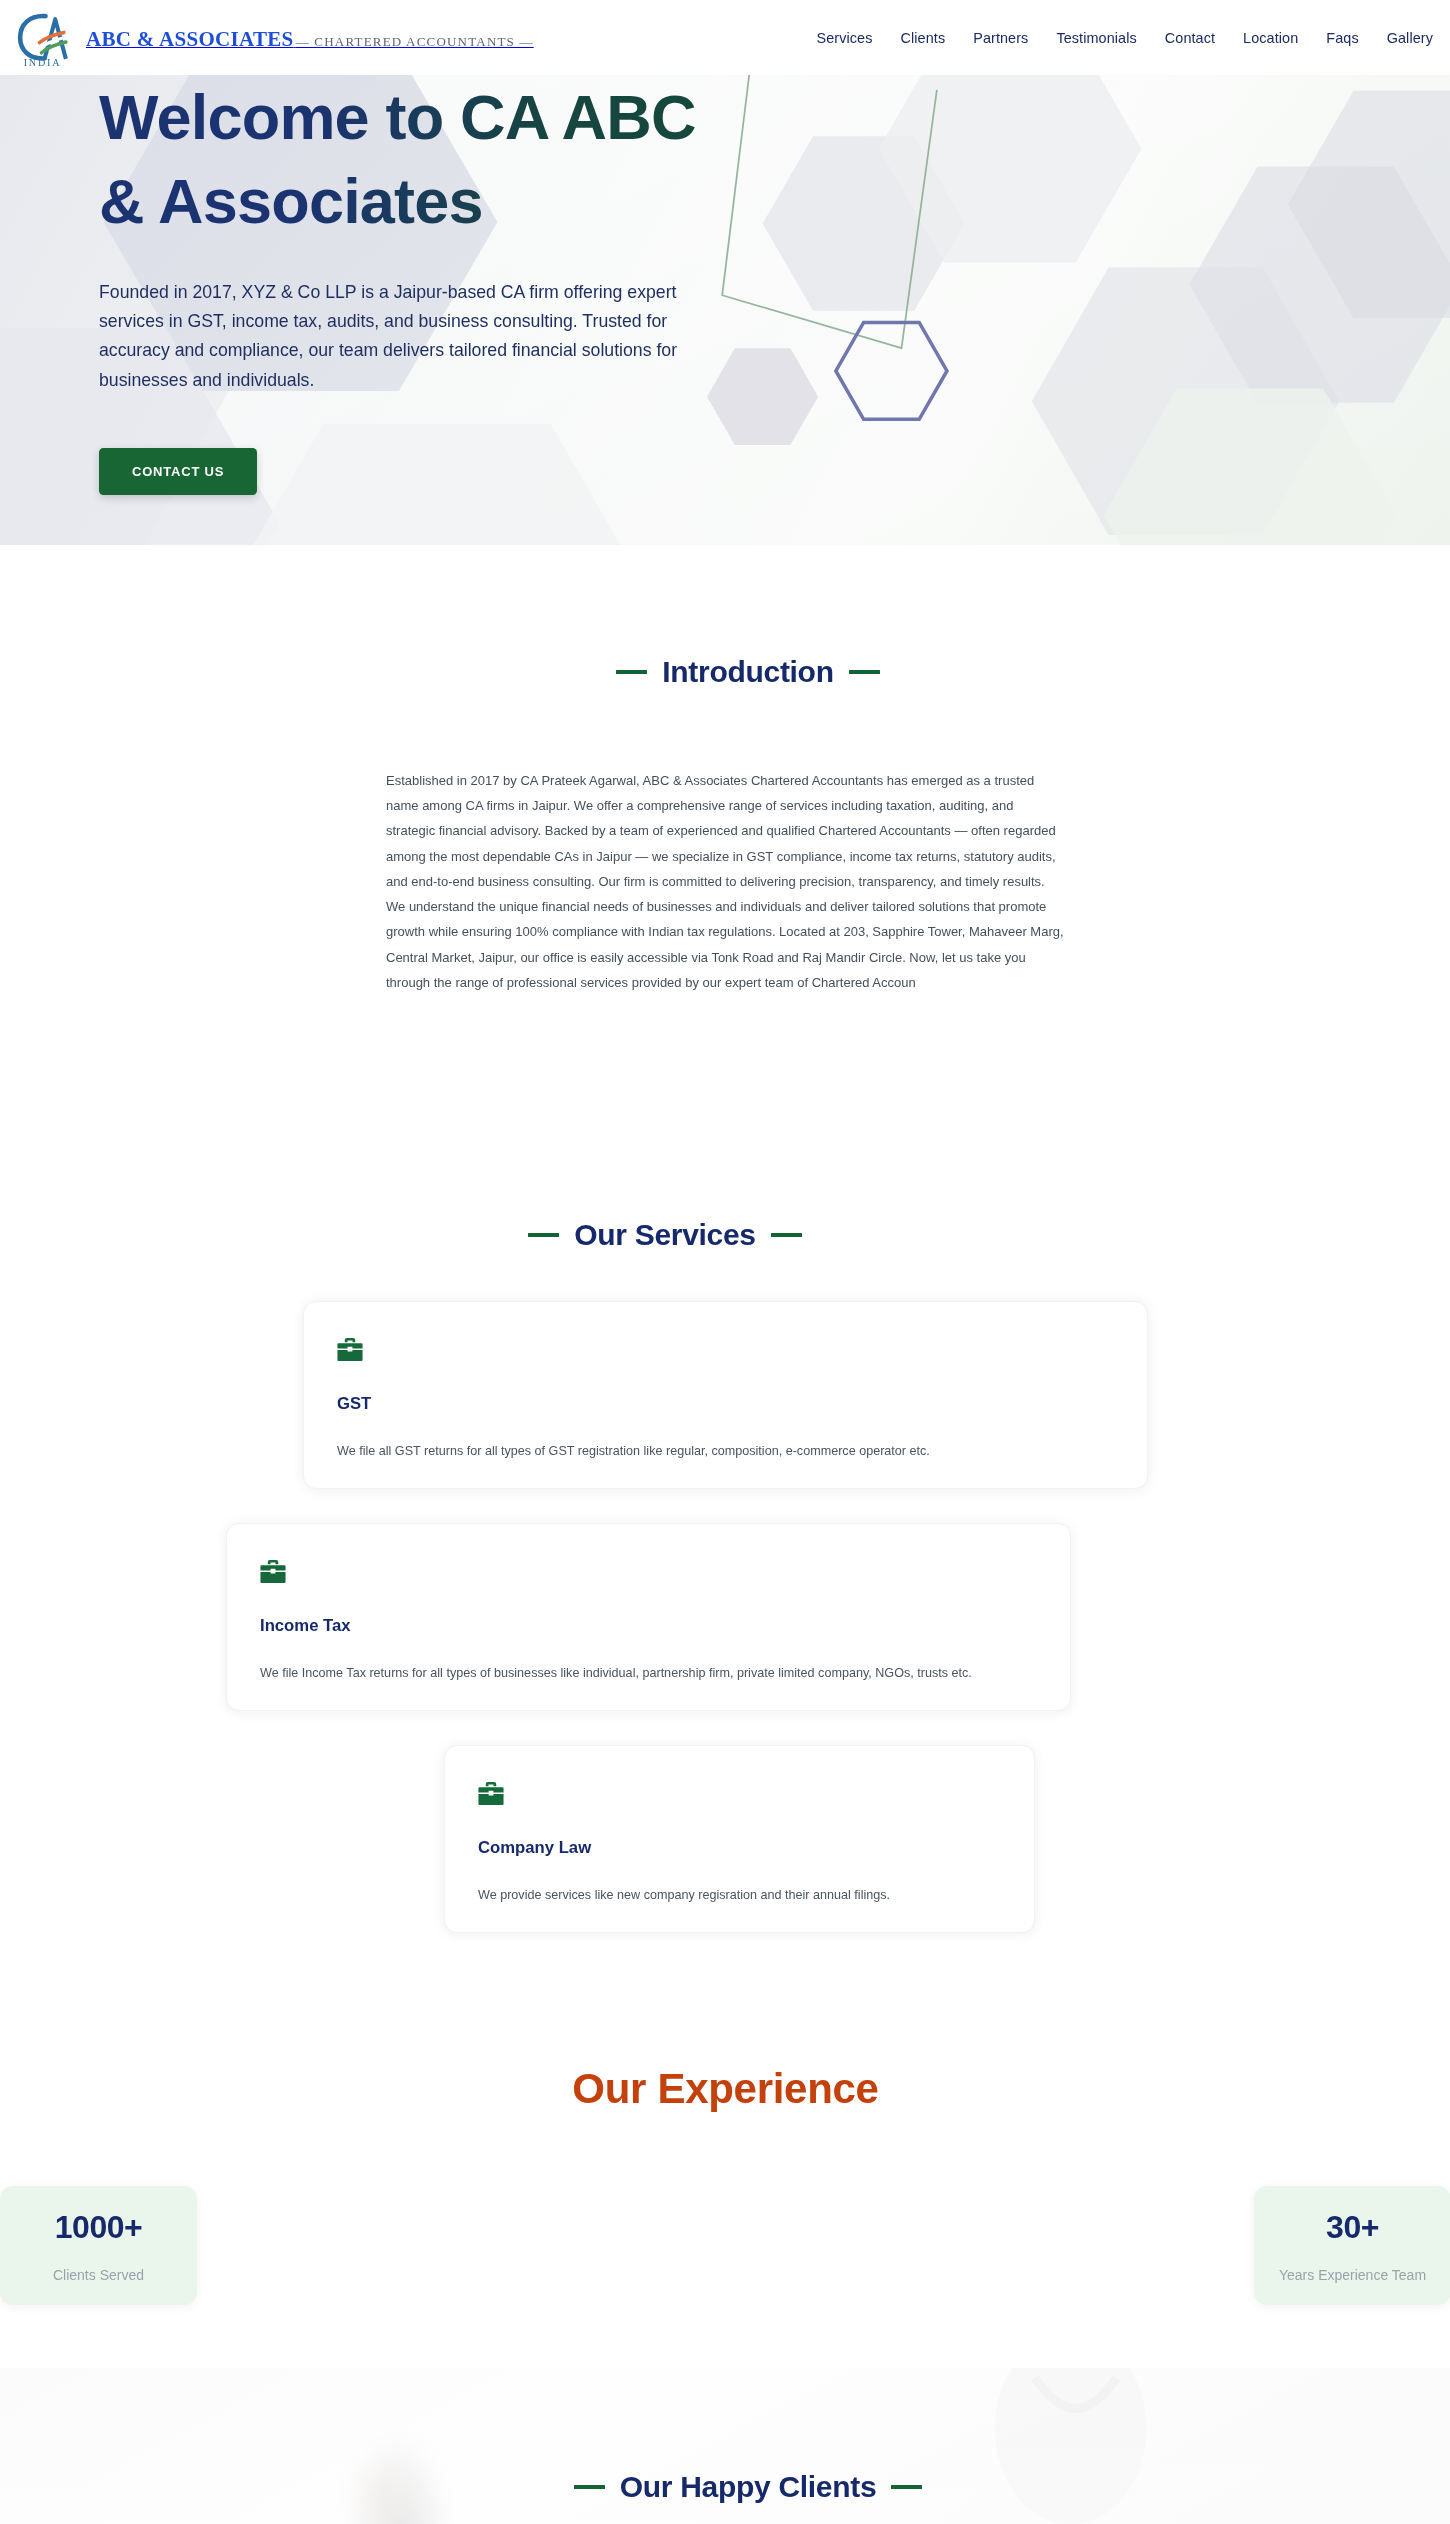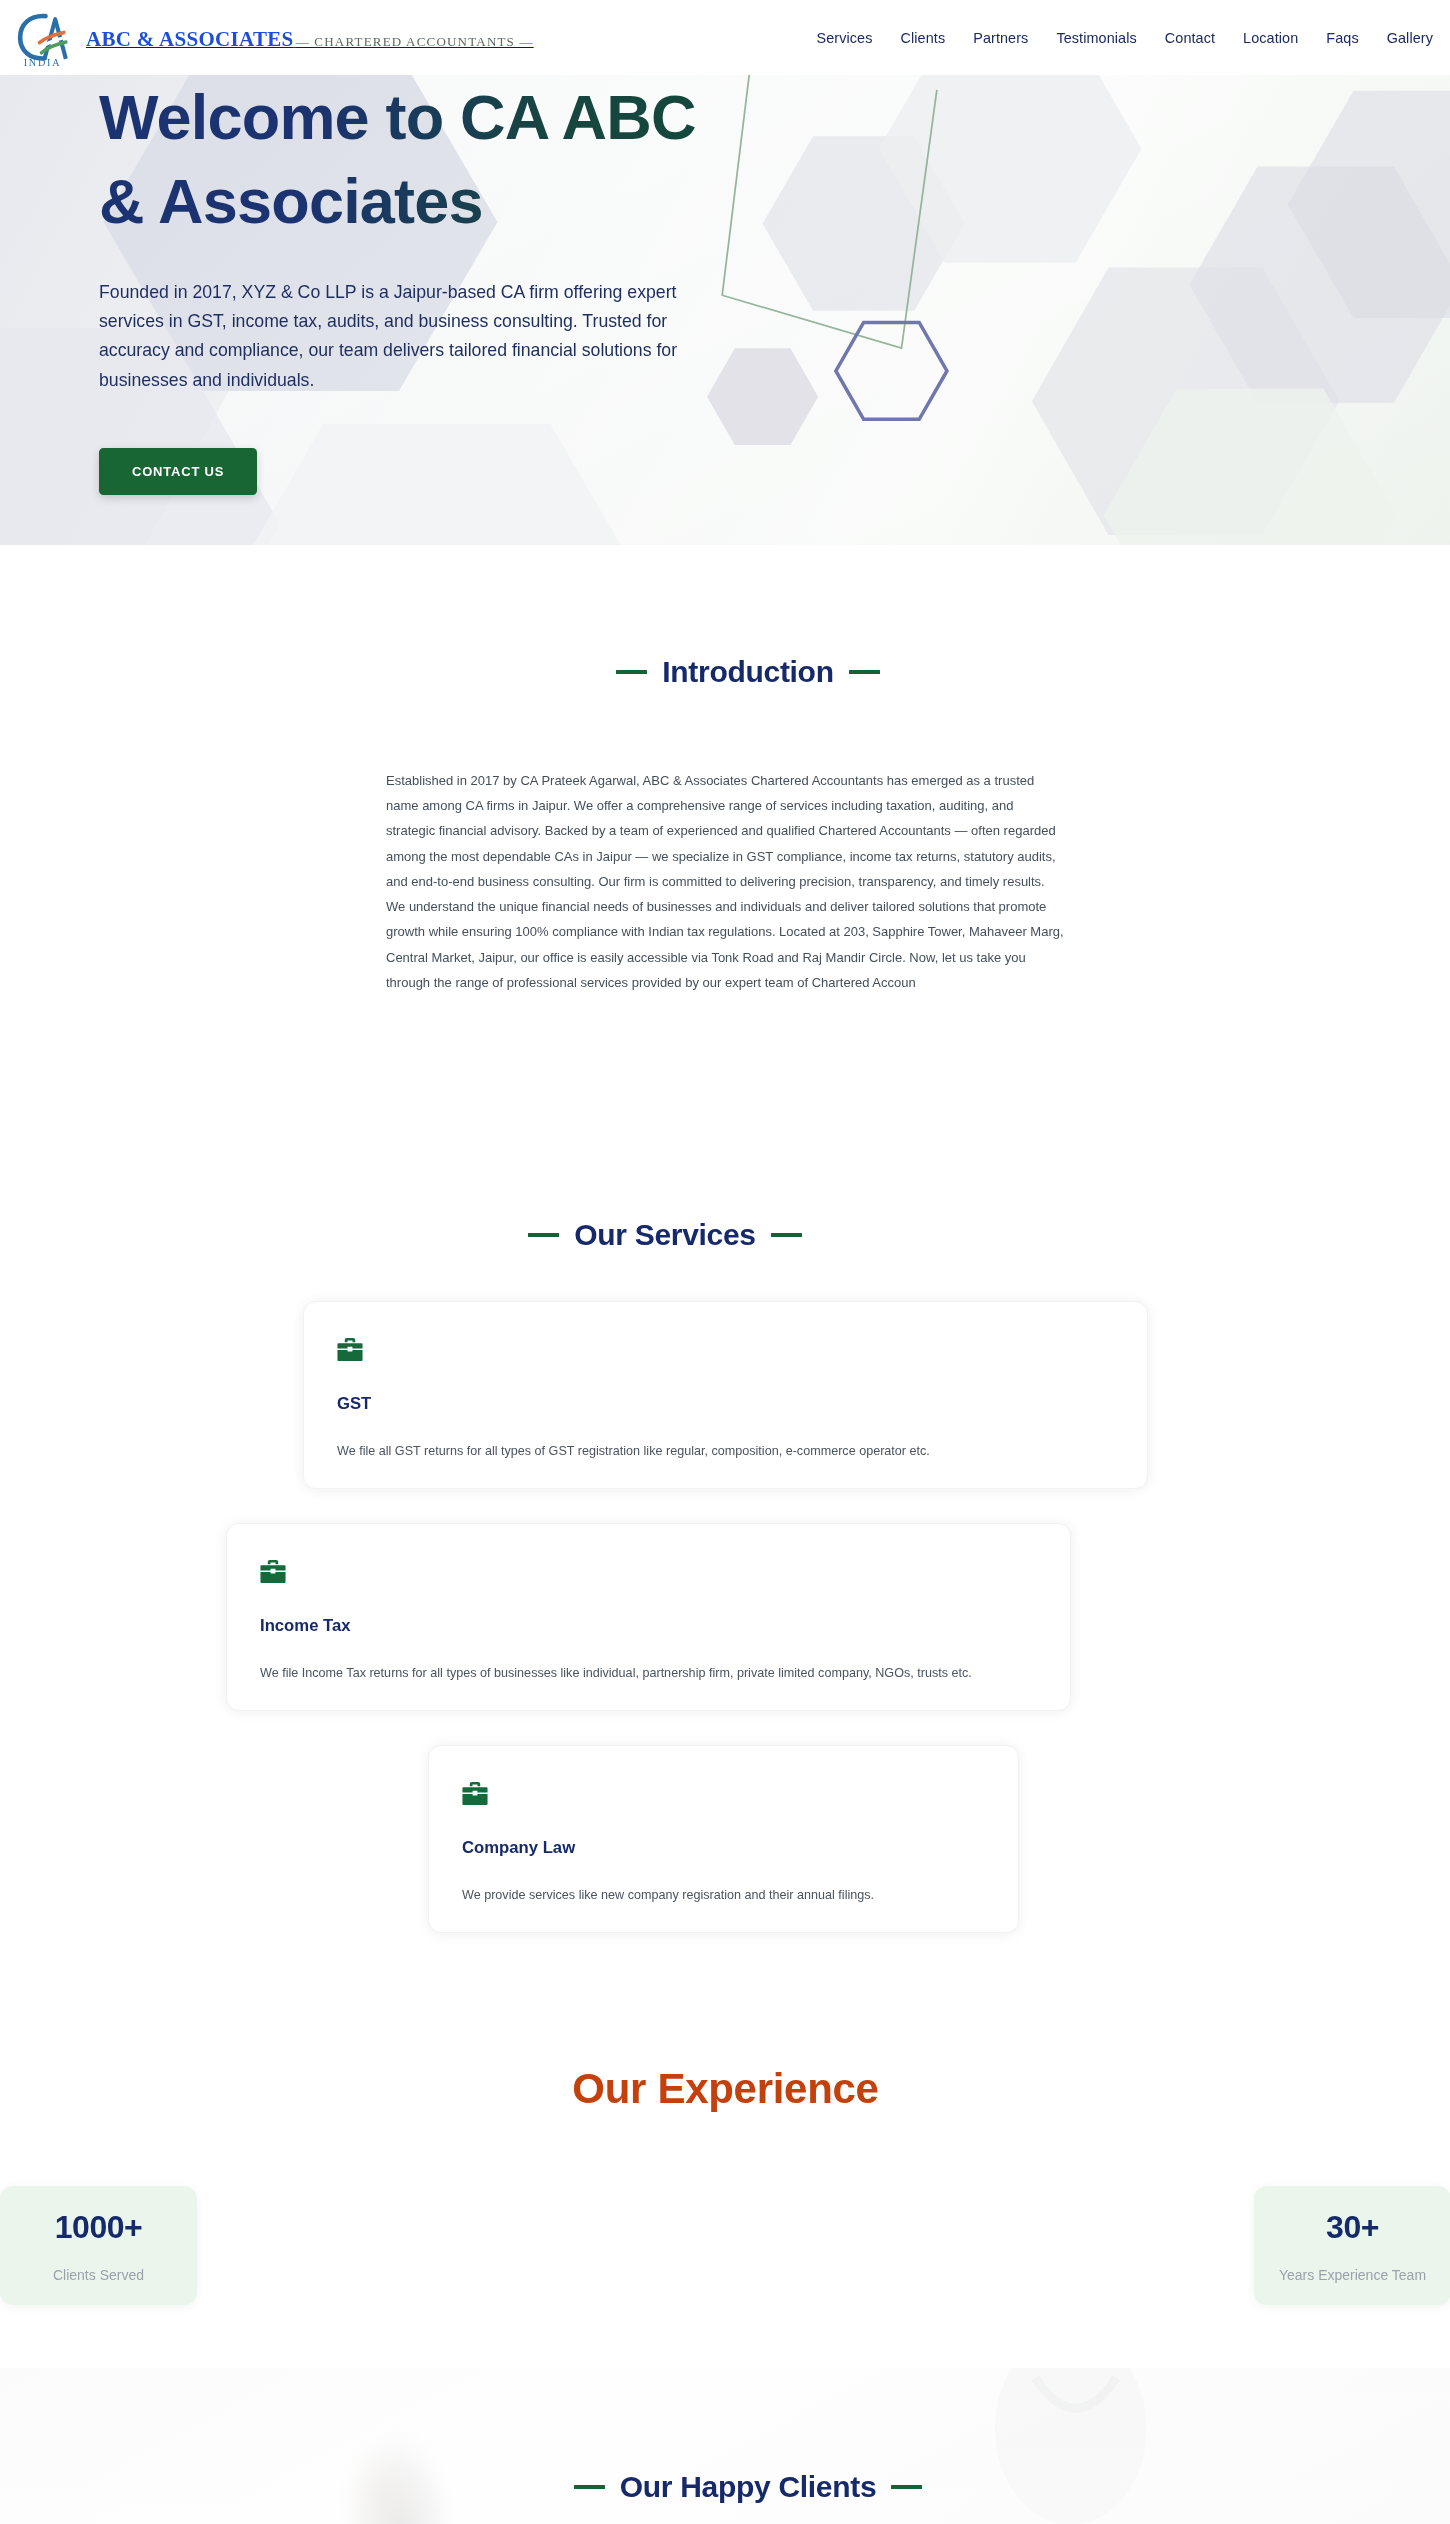--- a/index.html
+++ b/index.html
@@ -118,21 +118,21 @@
     font-size: 12.6px; color: #4a535e; white-space: nowrap;
   }
   #svc-0 { left: 303px; top: 1301px; width: 845px; height: 188px; }
   #svc-0 .svc-icon  { left: 33px;  top: 36px; }
   #svc-0 .svc-title { left: 33px;  top: 92px; }
   #svc-0 .svc-desc  { left: 33px;  top: 142px; }
   #svc-1 { left: 226px; top: 1523px; width: 845px; height: 188px; }
   #svc-1 .svc-icon  { left: 33px;  top: 36px; }
   #svc-1 .svc-title { left: 33px;  top: 92px; }
   #svc-1 .svc-desc  { left: 33px;  top: 142px; }
-  #svc-2 { left: 428px; top: 1745px; width: 591px; height: 188px; }
+  #svc-2 { left: 444px; top: 1745px; width: 591px; height: 188px; }
   #svc-2 .svc-icon  { left: 33px;  top: 36px; }
   #svc-2 .svc-title { left: 33px;  top: 92px; }
   #svc-2 .svc-desc  { left: 33px;  top: 142px; }
 
   
   .exp-section { position: absolute; top: 2065px; left: 0; width: 1451px; text-align: center; }
   .exp-title { font-size: 42px; font-weight: 700; color: #c2410c; letter-spacing: -0.3px; }
   .exp-sub { margin-top: 18.7px; font-size: 14.6px; color: #9aa1ab; }
   .exp-cards { display: flex; justify-content: space-between; gap: 24px; margin-top: 73px; }
   .exp-card {

